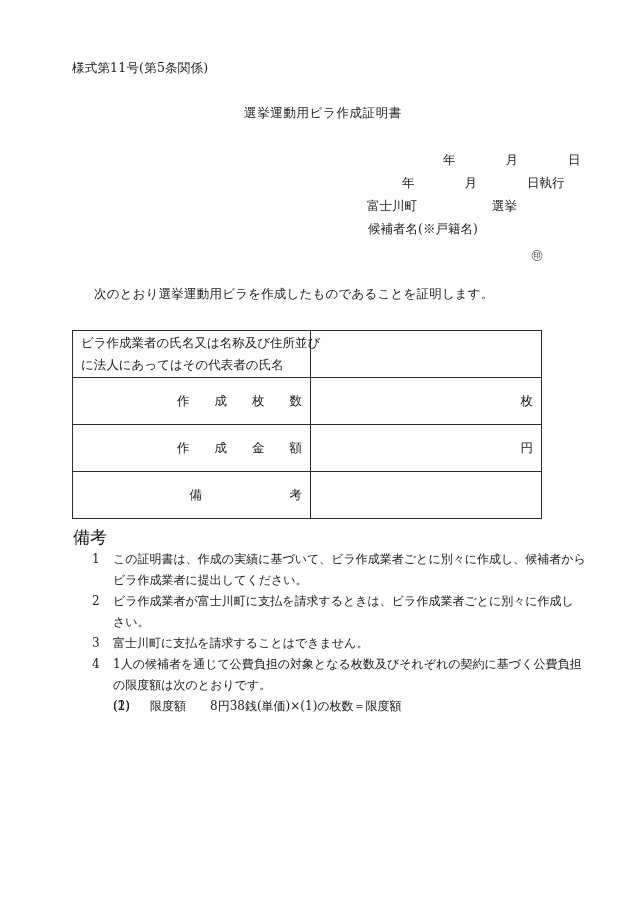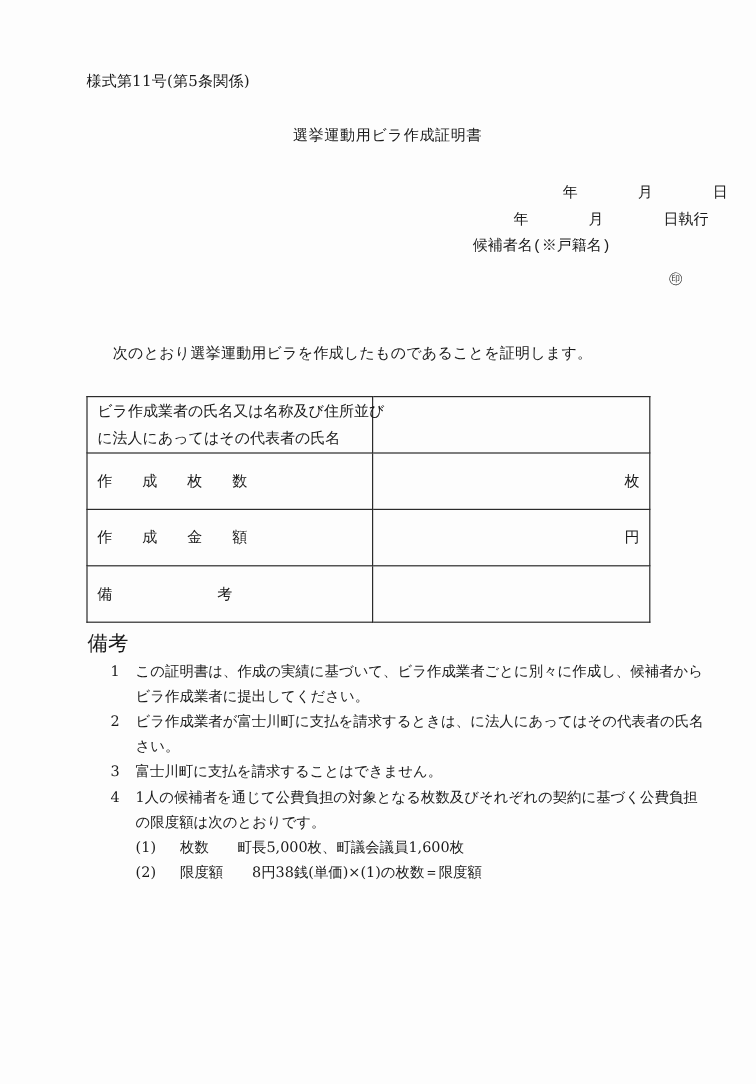--- a/index.html
+++ b/index.html
@@ -43,32 +43,31 @@
     font-size: 12.5px;
     letter-spacing: 0.6px;
   }
 
   
   .issue-block {
     position: absolute;
     left: 0;
     top: 148px;
     width: 524px;
-    margin-left: 26px;
   }
   .issue-line {
     font-size: 12.5px;
     white-space: pre;
     line-height: 23px;
     height: 23px;
   }
   .ln-date1   { padding-left: 443px; }
   .ln-date2   { padding-left: 402px; }
   .ln-town    { padding-left: 367px; }
-  .ln-cand    { padding-left: 368px; font-family: Liberation Mono, monospace; }
+  .ln-cand    { padding-left: 368px; }
   .ln-seal    { padding-left: 531px; line-height: 30px; height: 30px; font-size: 12px; }
 
   
   .statement {
     position: absolute;
     left: 94px;
     top: 286px;
     font-size: 12.5px;
     letter-spacing: 0.2px;
     white-space: nowrap;
@@ -93,21 +92,21 @@
   .form-table .col-label { width: 238px; }
   .form-table .col-value { width: 231px; }
 
   .cell-desc {
     line-height: 22px;
     padding: 7px 6px 7px 8px;
     text-align: left;
   }
   .cell-desc .ln { display: block; white-space: nowrap; }
   .cell-head {
-    text-align: left;
+    text-align: right;
     height: 46px;
     white-space: pre;
   }
   .cell-blank { height: 46px; }
   .cell-unit {
     text-align: right;
     height: 46px;
     padding-right: 10px;
   }
 
@@ -159,20 +158,21 @@
 
 <div class="page">
 
   <div class="form-no">様式第11号(第5条関係)</div>
 
   <div class="doc-title">選挙運動用ビラ作成証明書</div>
 
   <div class="issue-block">
     <div class="issue-line ln-date1">年　　　　月　　　　日</div>
     <div class="issue-line ln-date2">年　　　　月　　　　日執行</div>
+    <div class="issue-line ln-town">富士川町　　　　　　選挙</div>
     <div class="issue-line ln-cand">候補者名(※戸籍名)</div>
     <div class="issue-line ln-seal">㊞</div>
   </div>
 
   <div class="statement">次のとおり選挙運動用ビラを作成したものであることを証明します。</div>
 
   <table class="form-table">
     <colgroup>
       <col class="col-label">
       <col class="col-value">
@@ -207,21 +207,21 @@
       <span class="num">1</span>
       <span class="txt">
         <span class="ln">この証明書は、作成の実績に基づいて、ビラ作成業者ごとに別々に作成し、候補者から</span>
         <span class="ln">ビラ作成業者に提出してください。</span>
       </span>
     </div>
 
     <div class="note-item">
       <span class="num">2</span>
       <span class="txt">
-        <span class="ln">ビラ作成業者が富士川町に支払を請求するときは、に法人にあってはその代表者の氏名</span>
+        <span class="ln">ビラ作成業者が富士川町に支払を請求するときは、ビラ作成業者ごとに別々に作成し</span>
         <span class="ln">さい。</span>
       </span>
     </div>
 
     <div class="note-item">
       <span class="num">3</span>
       <span class="txt">
         <span class="ln">富士川町に支払を請求することはできません。</span>
       </span>
     </div>
@@ -229,21 +229,20 @@
     <div class="note-item">
       <span class="num">4</span>
       <span class="txt">
         <span class="ln">1人の候補者を通じて公費負担の対象となる枚数及びそれぞれの契約に基づく公費負担</span>
         <span class="ln">の限度額は次のとおりです。</span>
       </span>
     </div>
 
     <div class="sub-item">
       <span class="snum">(1)</span>
-      <span class="stxt">枚数　　町長5,000枚、町議会議員1,600枚</span>
     </div>
 
     <div class="sub-item">
       <span class="snum">(2)</span>
       <span class="stxt">限度額　　8円38銭(単価)×(1)の枚数＝限度額</span>
     </div>
   </div>
 
 </div>
 

